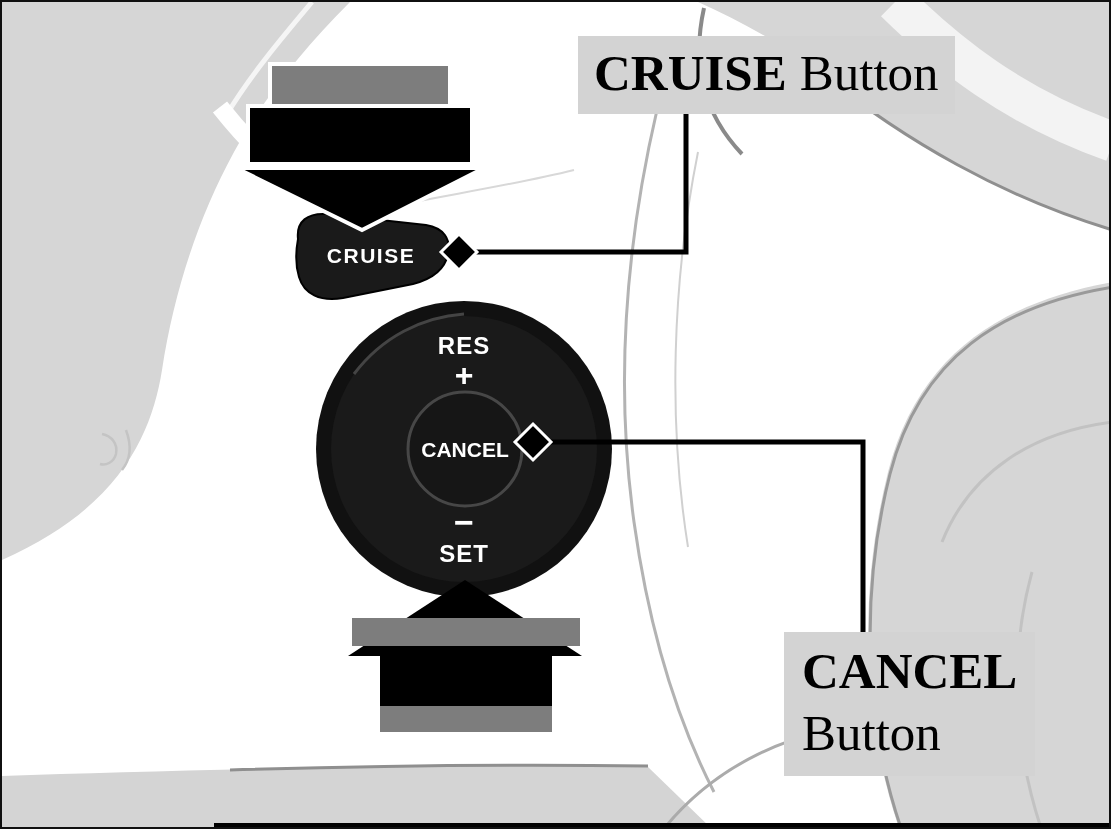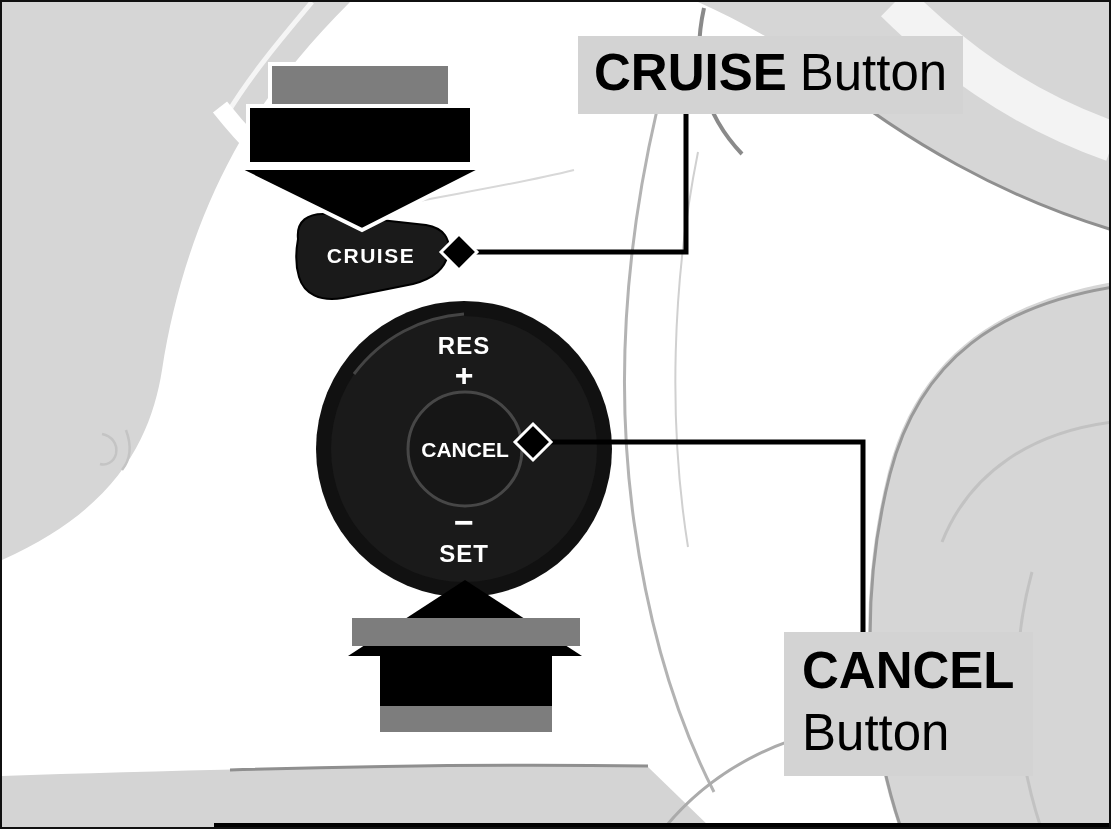--- a/index.html
+++ b/index.html
@@ -15,20 +15,21 @@
   }
   .stage svg { position: absolute; left: 0; top: 0; }
   .callout-label {
     position: absolute;
     background: #d3d3d3;
     color: #000;
     font-size: 51px;
     line-height: 1.22;
     padding: 6px 16px 10px 16px;
     white-space: nowrap;
+    font-family: Liberation Serif, serif;
   }
   .callout-label .b { font-weight: bold; }
   #cruise-callout { left: 576px; top: 34px; }
   #cruise-callout .b { margin-right: 13px; }
   #cancel-callout { left: 782px; top: 630px; padding: 8px 18px 12px 18px; }
   #cancel-callout span { display: block; }
   .svgtext {
     font-family: "Liberation Sans", sans-serif;
     font-weight: bold;
     fill: #ffffff;

